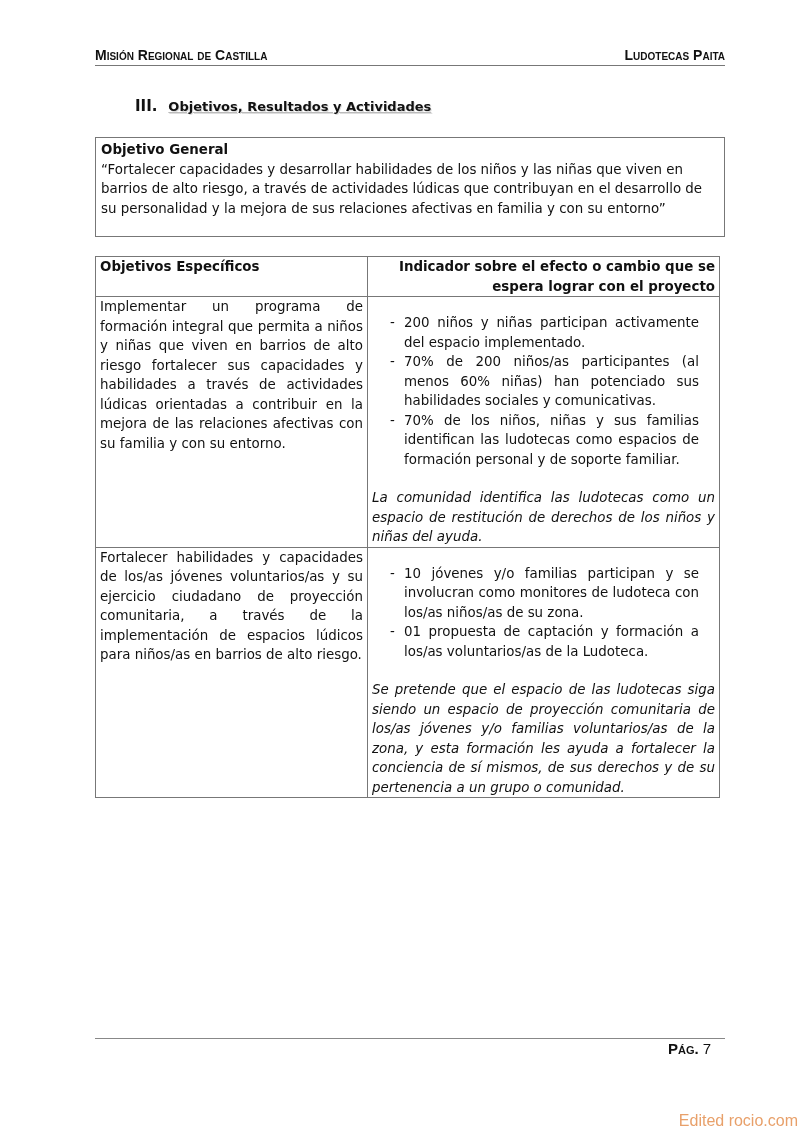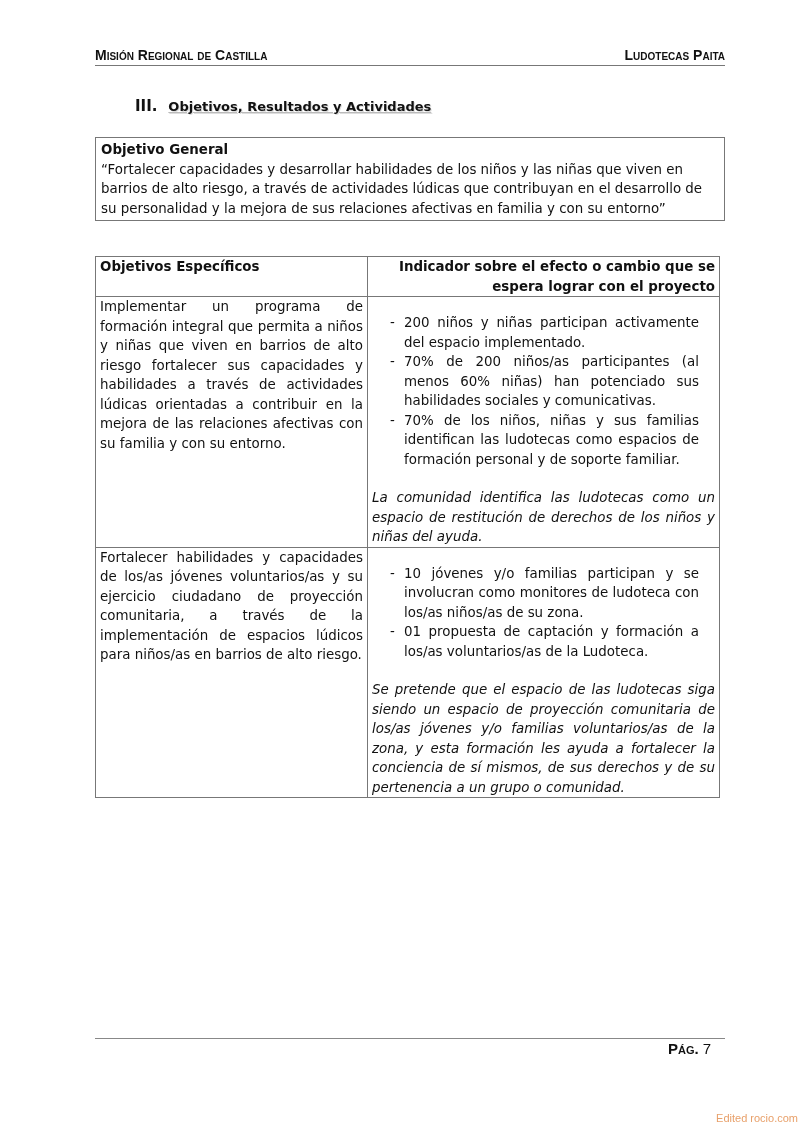--- a/index.html
+++ b/index.html
@@ -10,39 +10,39 @@
               font-weight: bold; font-size: 14px; }
     .header .left { position: absolute; left: 0; top: 0; }
     .header .right { position: absolute; right: 0; top: 0; }
     .sc { font-variant: small-caps; }
     .section-title { position: absolute; left: 95px; top: 97px; font-family: "DejaVu Sans", sans-serif;
                      font-size: 14px; font-weight: bold; margin-left: 40px; }
     .section-title .num { font-size: 15px; margin-right: 6px; }
     .section-title .txt { font-size: 13px; text-decoration: underline; text-decoration-color: #bbb;
                           text-shadow: 1px 1px 0 #ddd; }
     .general { position: absolute; left: 95px; top: 137px; width: 618px; border: 1px solid #777;
-               padding: 2px 5px 2px 5px; font-size: 13.4px; line-height: 19.5px; }
+               padding: 2px 5px 18px 5px; font-size: 13.4px; line-height: 19.5px; }
     .general .title { font-weight: bold; font-size: 13.4px; }
     table.spec { position: absolute; left: 95px; top: 256px; width: 625px; border-collapse: collapse;
                  font-size: 13.4px; line-height: 19.5px; table-layout: fixed; }
     table.spec td, table.spec th { border: 1px solid #777; vertical-align: top; padding: 0 4px; }
     table.spec th { font-weight: bold; text-align: left; }
     table.spec th.c2 { text-align: right; }
     .col1 { width: 263px; }
     .just { text-align: justify; text-align-last: left; }
     ul.ind { list-style: none; margin: 16px; padding: 0; }
     ul.ind li { position: relative; padding-left: 16px; text-align: justify; }
     ul.ind li::before { content: "-"; position: absolute; left: 2px; top: 0; }
     .note { font-style: italic; text-align: justify; margin-top: 19px; }
     .footer-line { position: absolute; left: 95px; top: 1038px; width: 630px; border-top: 1px solid #888; }
     .page-num { position: absolute; right: 89px; top: 1040px; font-family: "Liberation Sans", sans-serif;
                 font-weight: bold; font-size: 15px; }
     .page-num .n { font-weight: normal; margin-left: 4px; }
     .watermark { position: absolute; right: 2px; top: 1112px; font-family: "Liberation Sans", sans-serif;
-                 font-size: 11px; color: #e8a06a; }
+                 font-size: 16px; color: #e8a06a; }
   </style>
 </head>
 <body>
 
 <div class="header">
   <span class="left sc">Misión Regional de Castilla</span>
   <span class="right sc">Ludotecas Paita</span>
 </div>
 
 <div class="section-title">

